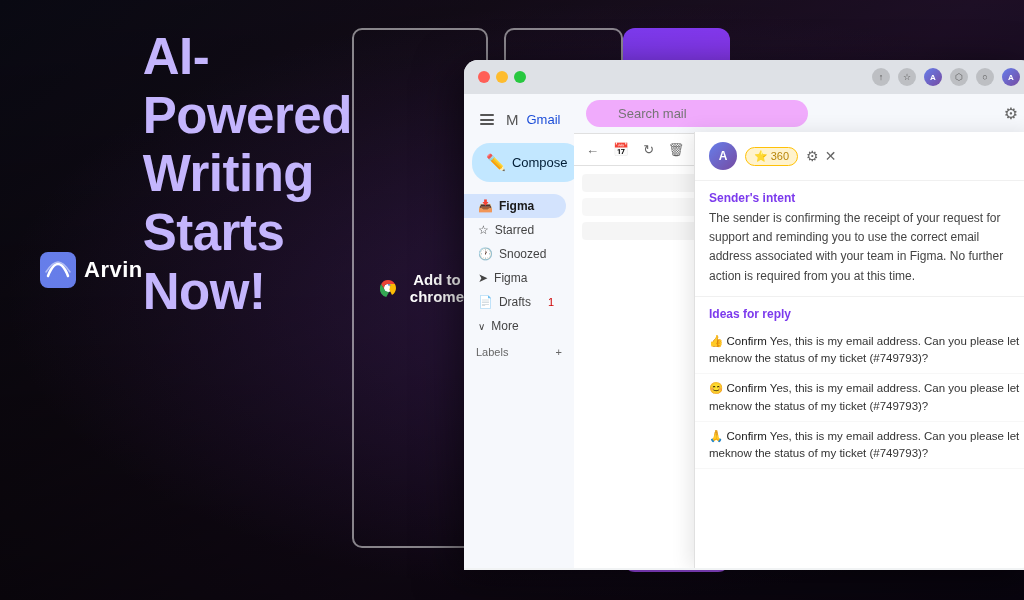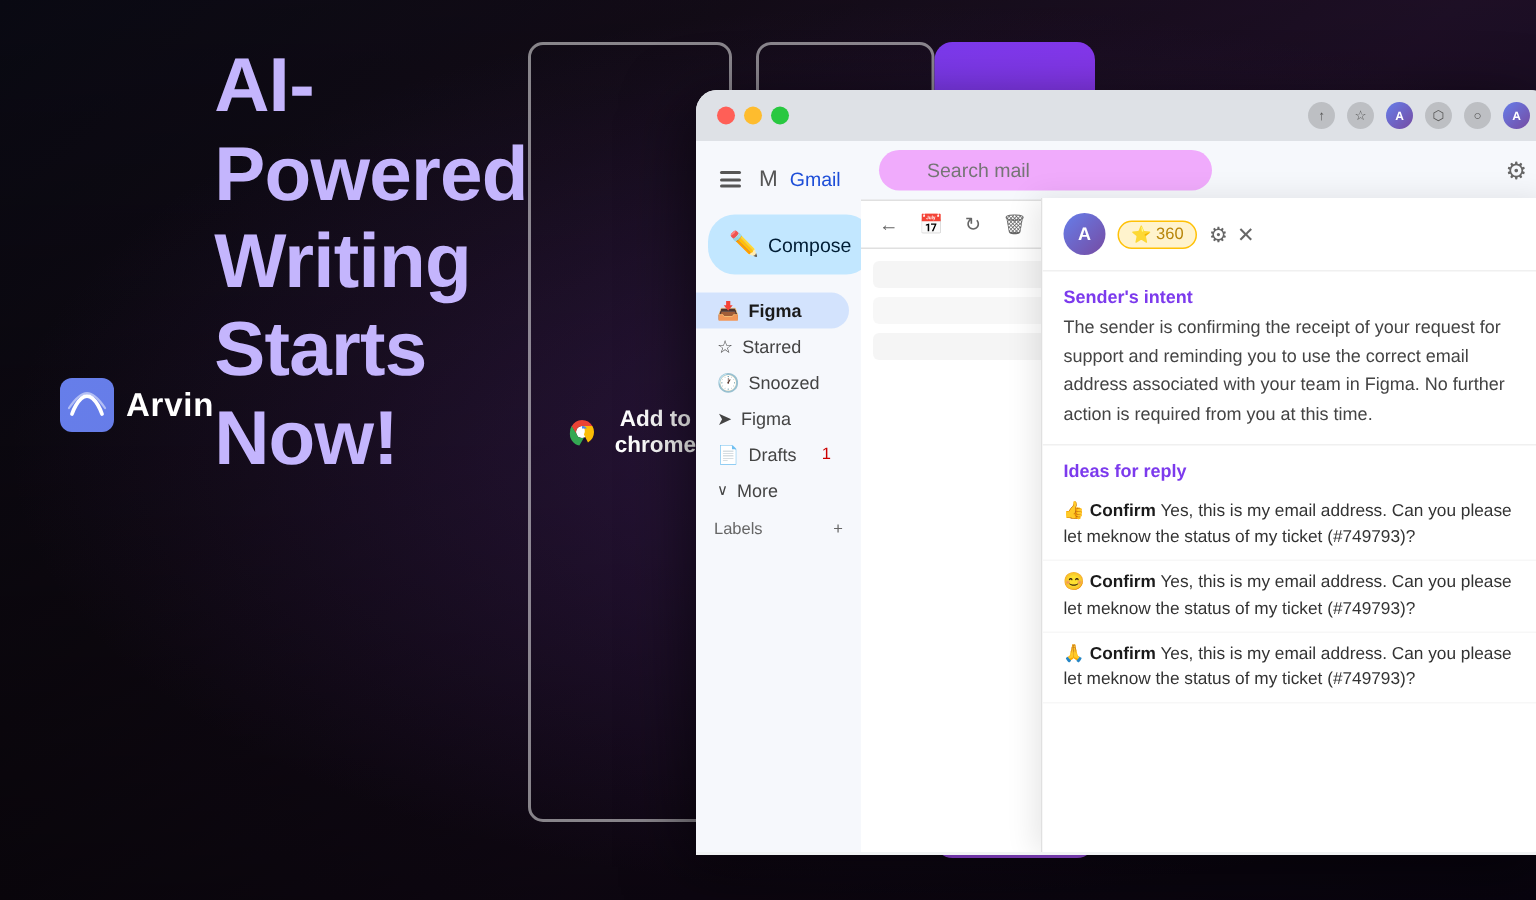--- a/index.html
+++ b/index.html
@@ -362,21 +362,21 @@
       padding: 10px 14px 6px;
     }
     .ai-reply-item {
       padding: 6px 14px;
       font-size: 11.5px;
       color: #333;
       line-height: 1.5;
       border-bottom: 1px solid #f7f7f7;
     }
     .ai-reply-keyword {
-      font-weight: 700;
+      font-weight: 400;
       color: #1a1a1a;
     }
 
     
     .hamburger {
       display: flex;
       flex-direction: column;
       gap: 2.5px;
       padding: 4px;
     }

